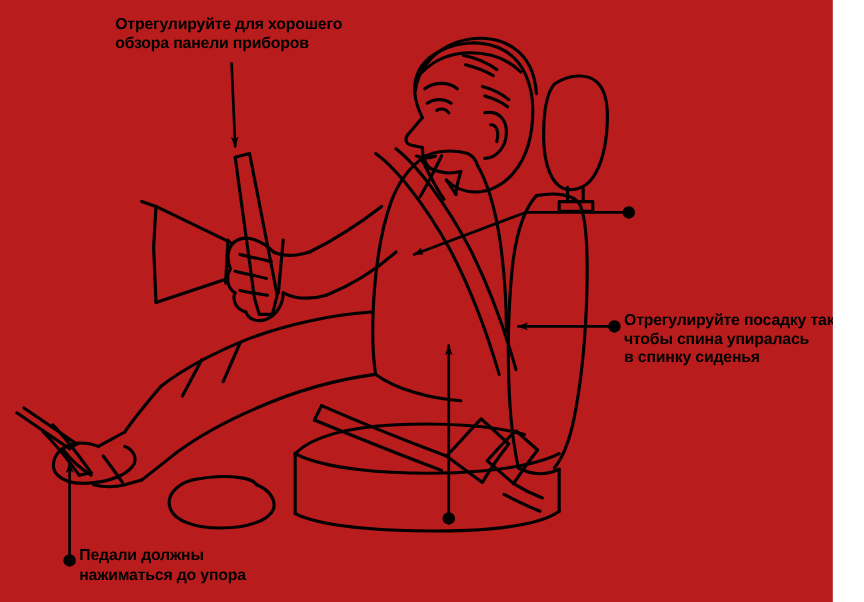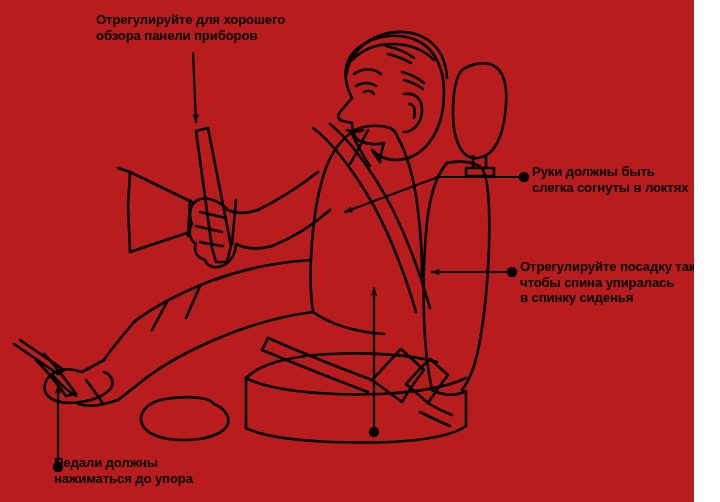--- a/index.html
+++ b/index.html
@@ -33,21 +33,21 @@
     font-weight: 700;
     line-height: 15.5px;
     color: #000000;
     white-space: pre;
     letter-spacing: -0.15px;
   }
   #label-dashboard { left: 96px;  top: 12px;  }
   #label-arms      { left: 532px; top: 164px; }
   #label-back      { left: 520px; top: 259px; }
   #label-belt      { left: 384px; top: 419px; }
-  #label-pedals    { left: 54px;  top: 455px; }
+  #label-pedals    { left: 66px;  top: 455px; }
 </style>
 </head>
 <body>
 
 <div id="page">
 
   <svg viewBox="0 0 720 502" xmlns="http://www.w3.org/2000/svg">
     <defs>
       <marker id="arrowhead" markerWidth="9" markerHeight="9" refX="8" refY="3.2" orient="auto" markerUnits="userSpaceOnUse">
         <path d="M0,0 L9,3.2 L0,6.4 L2.2,3.2 Z" fill="#000"></path>
@@ -239,22 +239,20 @@
         <path d="M58,467 L58,386" marker-end="url(#arrowhead)"></path>
         <circle cx="58" cy="467" r="5.2" fill="#000" stroke="none"></circle>
       </g>
 
     </g>
   </svg>
 
   <div class="label" id="label-dashboard">Отрегулируйте для хорошего
 обзора панели приборов</div>
 
-  <div class="label" id="label-arms">Руки должны быть
-слегка согнуты в локтях</div>
 
   <div class="label" id="label-back">Отрегулируйте посадку так,
 чтобы спина упиралась
 в спинку сиденья</div>
 
 
   <div class="label" id="label-pedals">Педали должны
 нажиматься до упора</div>
 
 </div>

